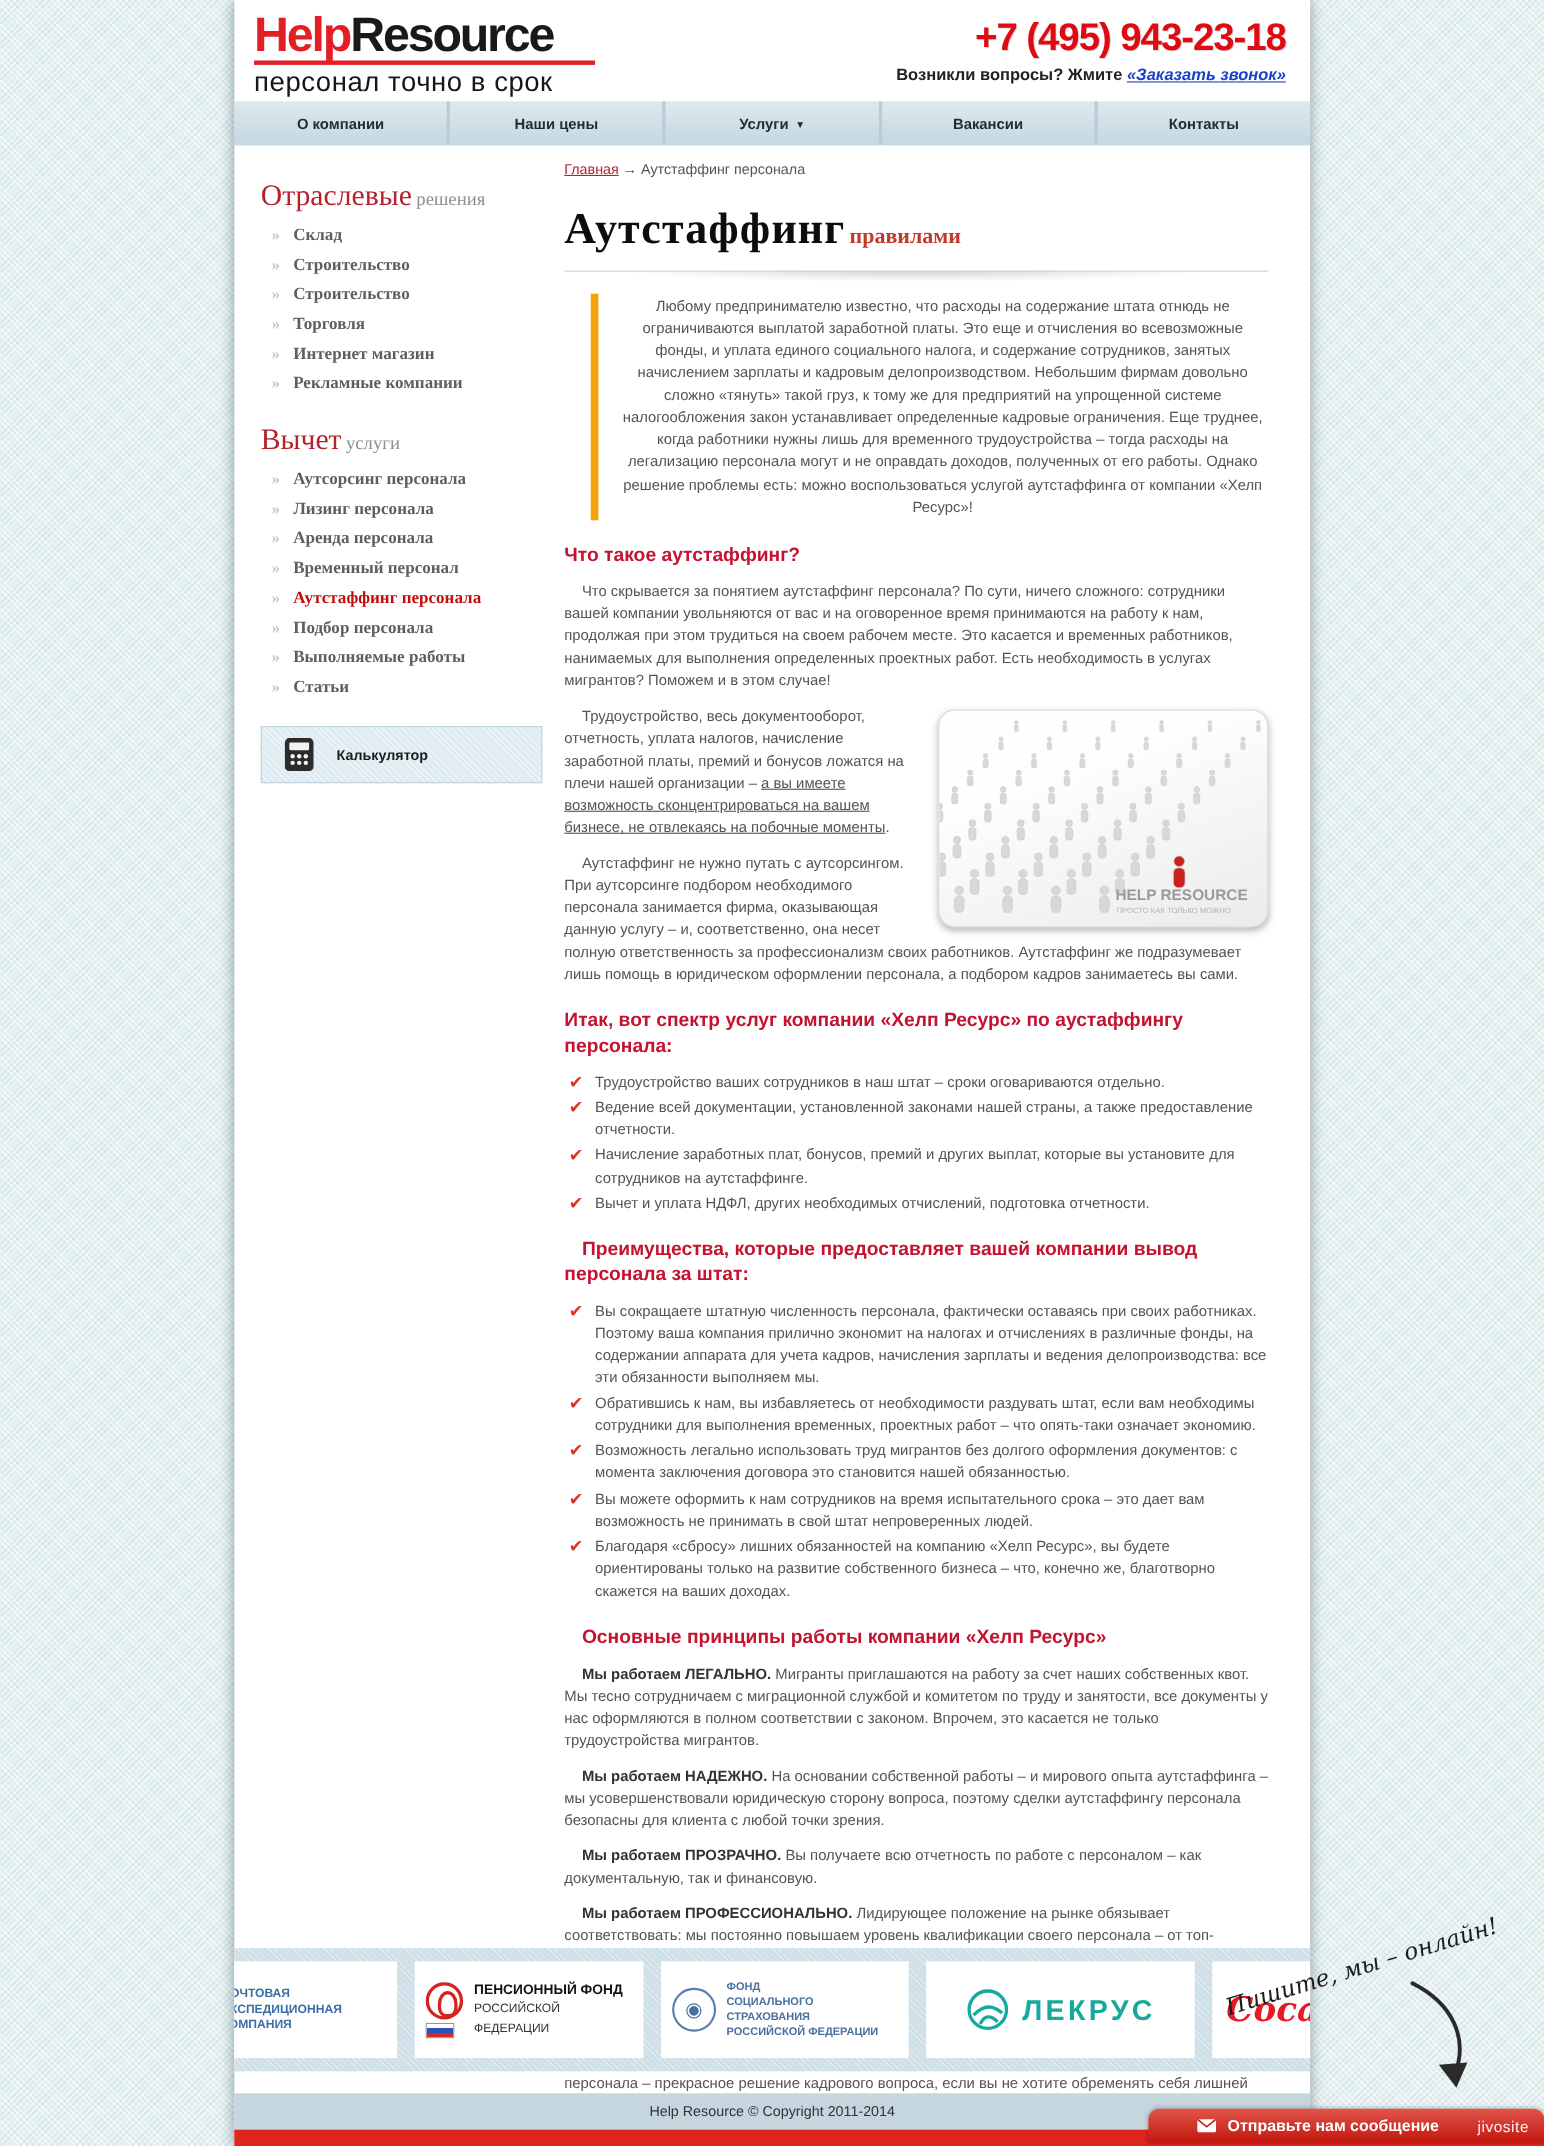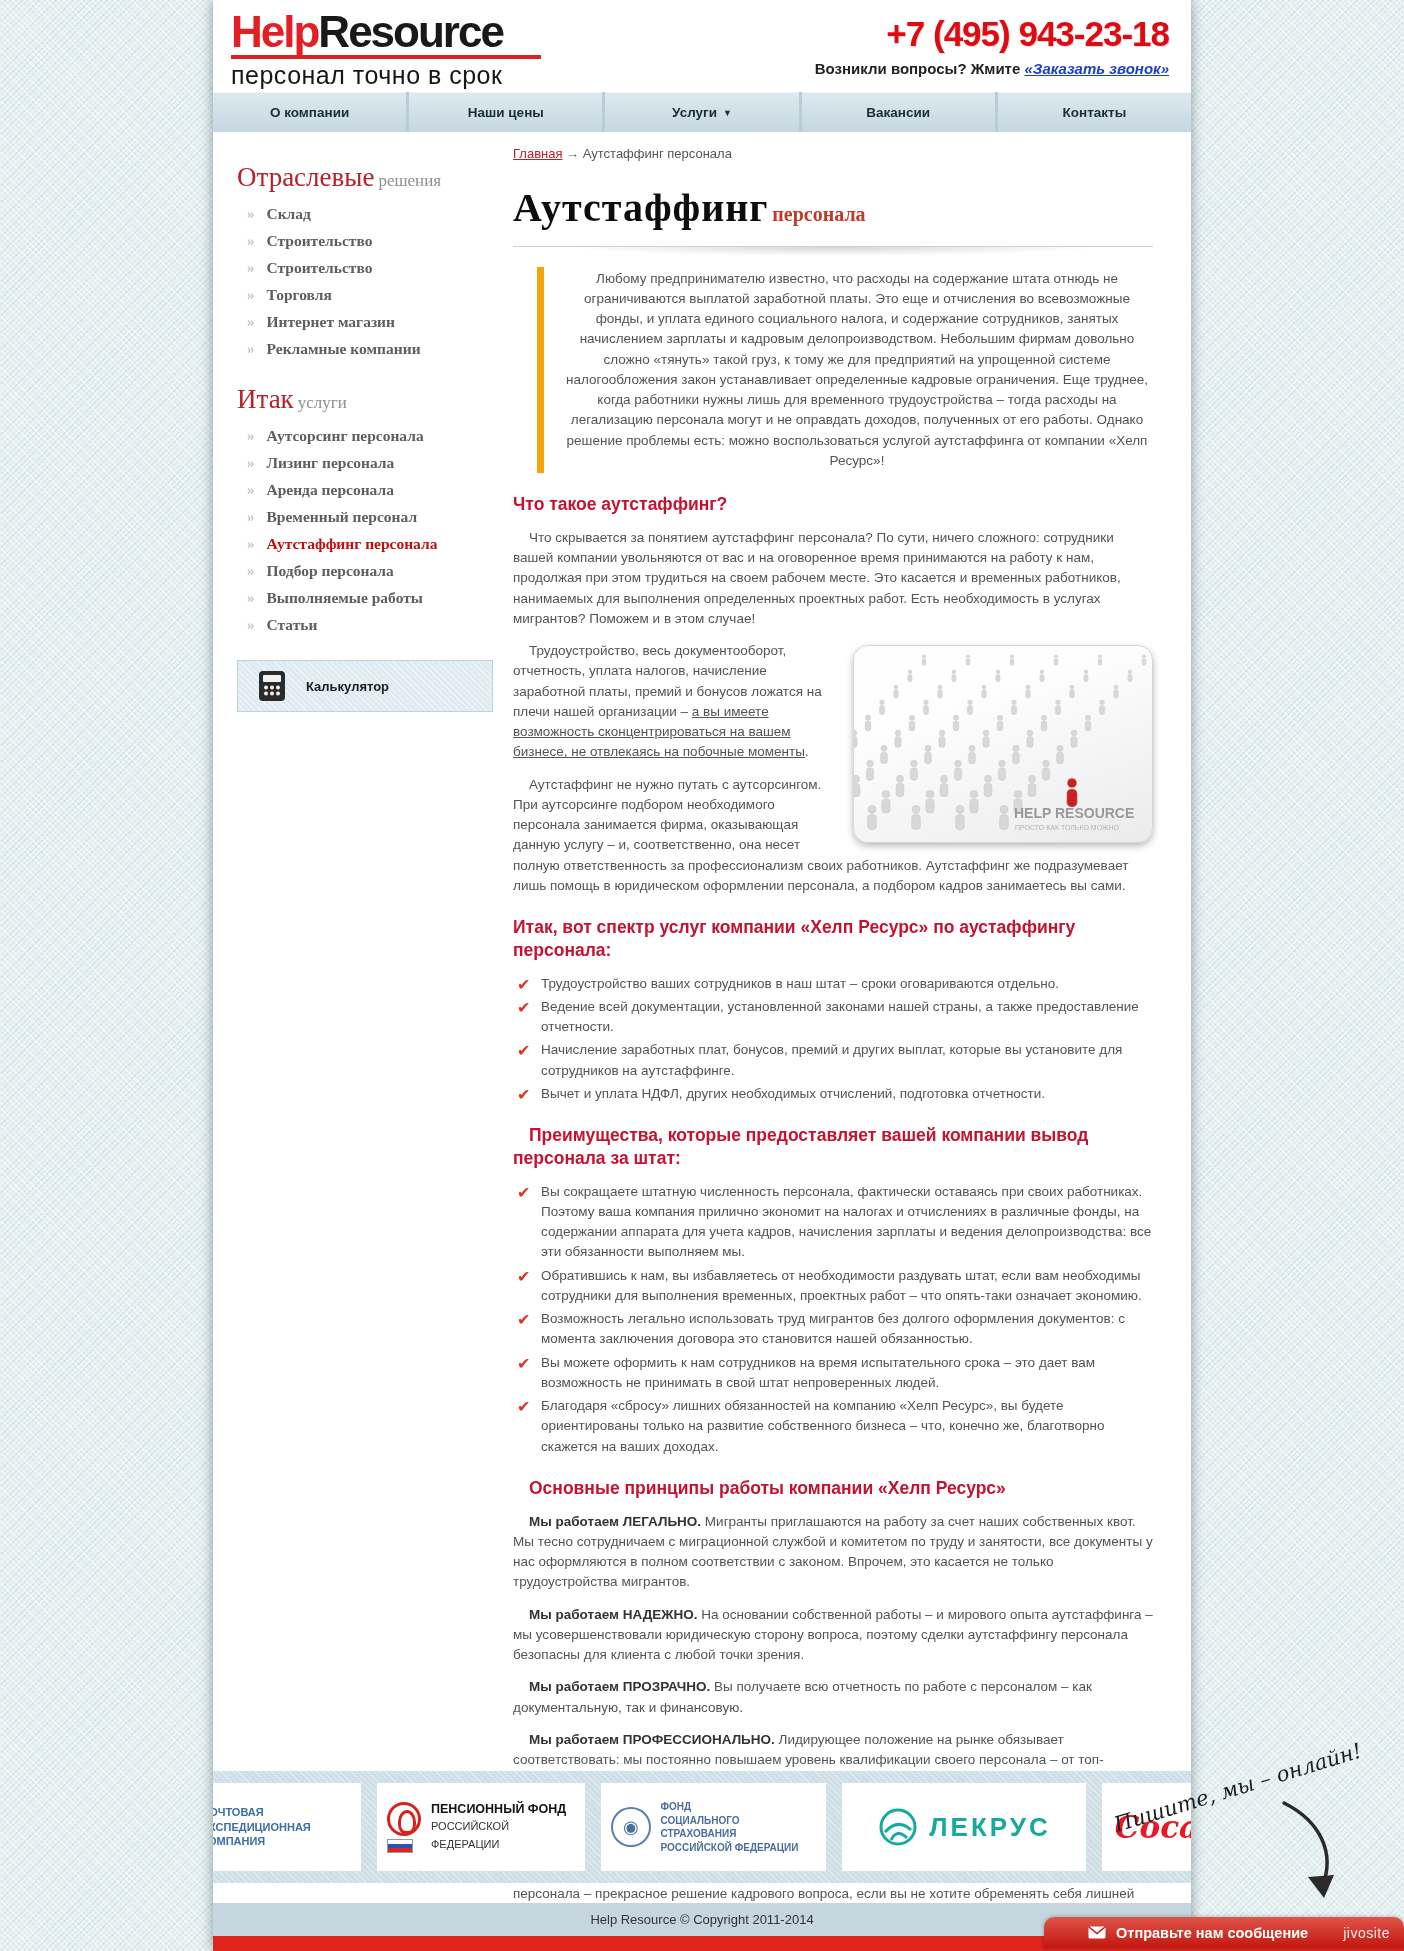--- a/index.html
+++ b/index.html
@@ -179,21 +179,21 @@
         <div class="sb-item">
             <span class="chev">»</span>
             <span>Интернет магазин</span>
           </div>
         <div class="sb-item">
             <span class="chev">»</span>
             <span>Рекламные компании</span>
           </div>
       </div>
       <div class="sb-head">
-        <span class="accent">Итак</span>
+        <span class="accent">Вычет</span>
         <span class="rest">услуги</span>
       </div>
       <div class="sb-list">
         <div class="sb-item">
             <span class="chev">»</span>
             <span>Аутсорсинг персонала</span>
           </div>
         <div class="sb-item">
             <span class="chev">»</span>
             <span>Лизинг персонала</span>
@@ -242,21 +242,21 @@
 
     <div class="main">
       <div class="breadcrumb">
         <span class="home">Главная</span>
         <span>→</span>
         <span>Аутстаффинг персонала</span>
       </div>
 
       <div class="h1-row">
         <span class="h1-main">Аутстаффинг</span>
-        <span class="h1-sub">персонала</span>
+        <span class="h1-sub">правилами</span>
       </div>
       <div class="h1-shadow"></div>
 
       <div class="intro">Любому предпринимателю известно, что расходы на содержание штата отнюдь не ограничиваются выплатой заработной платы. Это еще и отчисления во всевозможные фонды, и уплата единого социального налога, и содержание сотрудников, занятых начислением зарплаты и кадровым делопроизводством. Небольшим фирмам довольно сложно «тянуть» такой груз, к тому же для предприятий на упрощенной системе налогообложения закон устанавливает определенные кадровые ограничения. Еще труднее, когда работники нужны лишь для временного трудоустройства – тогда расходы на легализацию персонала могут и не оправдать доходов, полученных от его работы. Однако решение проблемы есть: можно воспользоваться услугой аутстаффинга от компании «Хелп Ресурс»!</div>
 
       <h2 class="red">Что такое аутстаффинг?</h2>
       <p>Что скрывается за понятием аутстаффинг персонала? По сути, ничего сложного: сотрудники вашей компании увольняются от вас и на оговоренное время принимаются на работу к нам, продолжая при этом трудиться на своем рабочем месте. Это касается и временных работников, нанимаемых для выполнения определенных проектных работ. Есть необходимость в услугах мигрантов? Поможем и в этом случае!</p>
 
       <div class="people-img">
         <svg id="fig-svg" width="298" height="196" viewBox="0 0 298 196">

